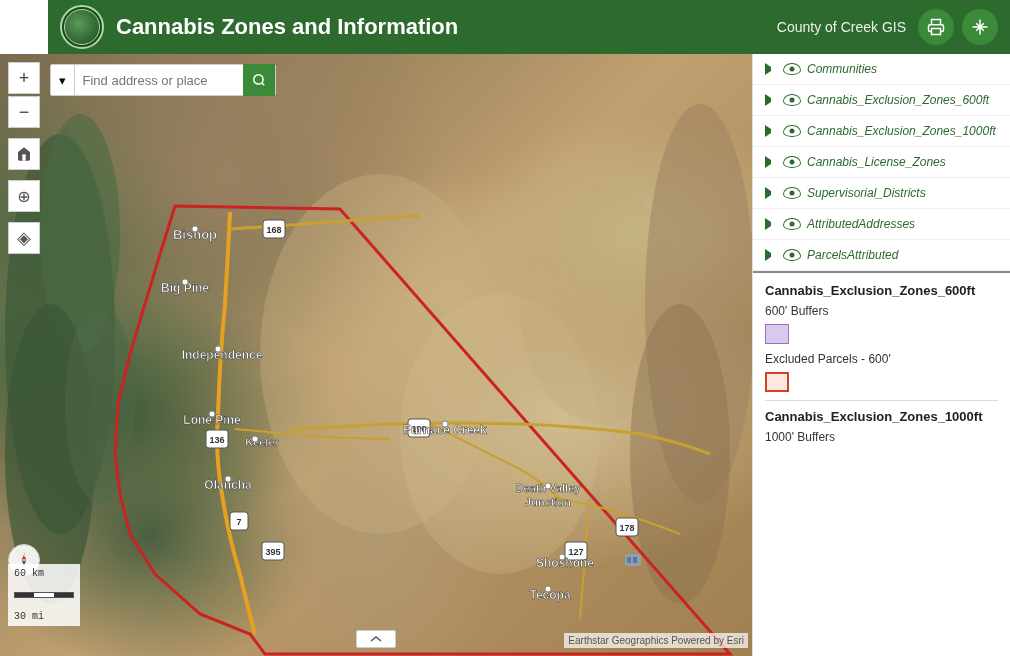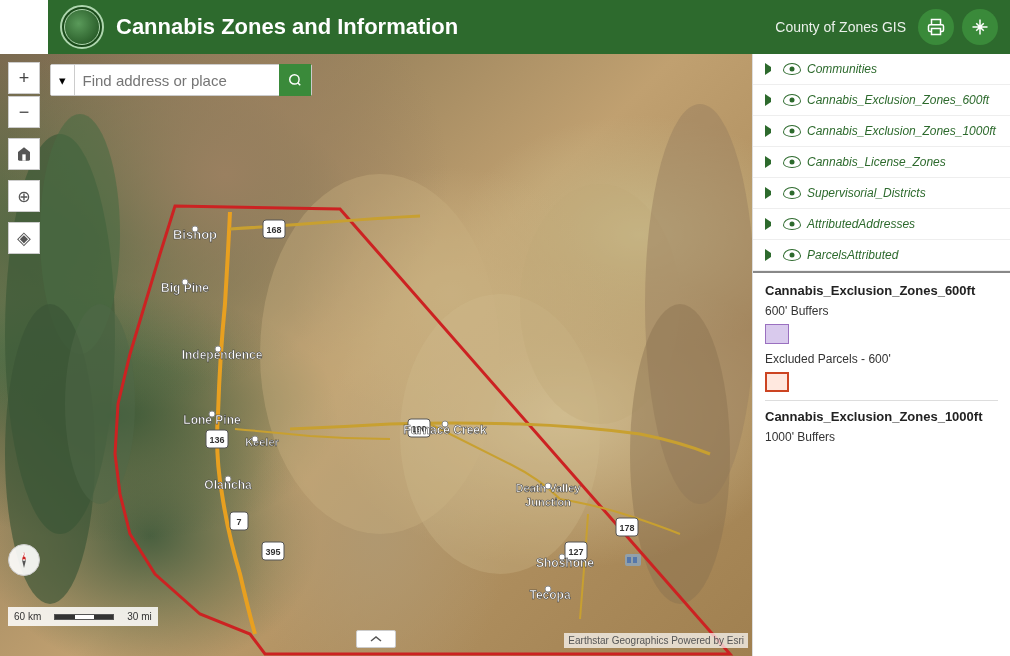--- a/index.html
+++ b/index.html
@@ -158,22 +158,22 @@
       cursor: pointer;
       display: flex;
       align-items: center;
       gap: 4px;
       font-size: 13px;
     }
     #search-input-field {
       border: none;
       outline: none;
       padding: 0 8px;
-      font-size: 15px;
-      width: 204px;
+      font-size: 13px;
+      width: 168px;
       height: 100%;
     }
     #search-btn {
       width: 32px;
       height: 32px;
       background: #3a8a3a;
       border: none;
       cursor: pointer;
       display: flex;
       align-items: center;
@@ -188,22 +188,23 @@
       bottom: 30px;
       left: 8px;
       background: rgba(255,255,255,0.85);
       padding: 4px 6px;
       font-size: 10px;
       color: #333;
       z-index: 5;
     }
     .scale-line {
       display: flex;
-      flex-direction: row;
+      flex-direction: column;
       gap: 13px;
+      font-family: Liberation Mono, monospace;
     }
     .scale-graphic {
       display: flex;
       align-items: center;
       gap: 0;
     }
     .scale-unit {
       font-size: 10px;
       color: #333;
     }
@@ -364,21 +365,21 @@
     }
   </style>
 </head>
 <body>
 
 <div id="header">
   <div id="logo-circle">
     <div id="logo-inner"></div>
   </div>
   <span id="header-title">Cannabis Zones and Information</span>
-  <span id="header-subtitle" style="margin-left:16px;">County of Zones GIS</span>
+  <span id="header-subtitle" style="margin-left:16px;">County of Creek GIS</span>
   <div id="header-buttons">
     <button class="header-btn" title="Print">
       <svg width="18" height="18" viewBox="0 0 24 24" fill="none" stroke="white" stroke-width="2">
         <polyline points="6 9 6 2 18 2 18 9"></polyline>
         <path d="M6 18H4a2 2 0 01-2-2v-5a2 2 0 012-2h16a2 2 0 012 2v5a2 2 0 01-2 2h-2"></path>
         <rect x="6" y="14" width="12" height="8"></rect>
       </svg>
     </button>
     <button class="header-btn" title="Measure">
       <svg width="18" height="18" viewBox="0 0 24 24" fill="none" stroke="white" stroke-width="2">

